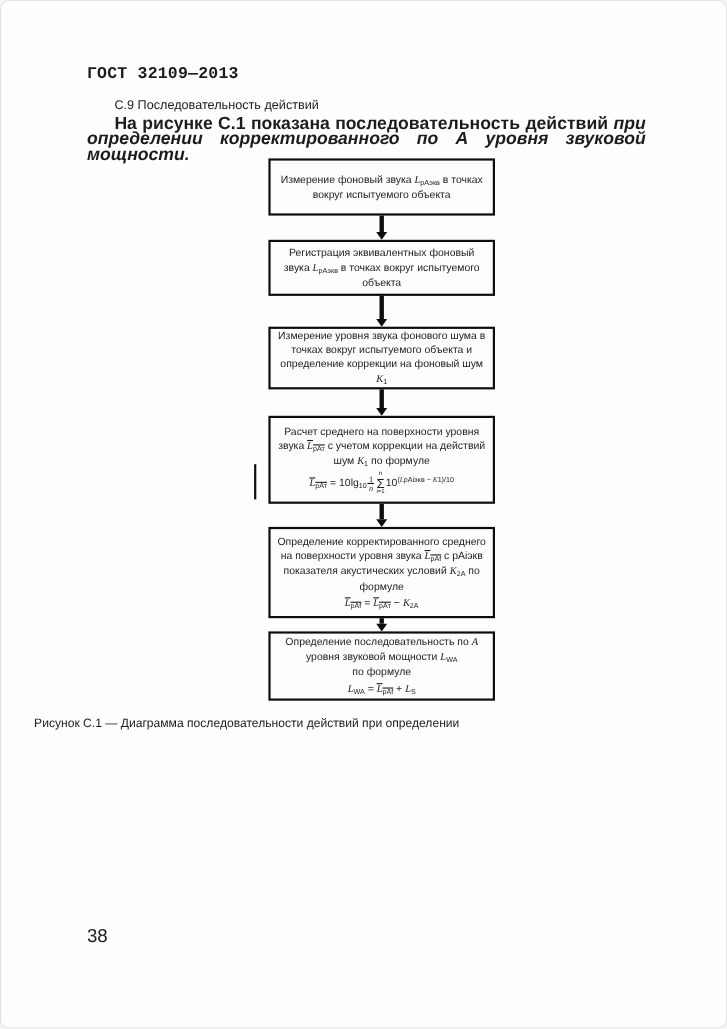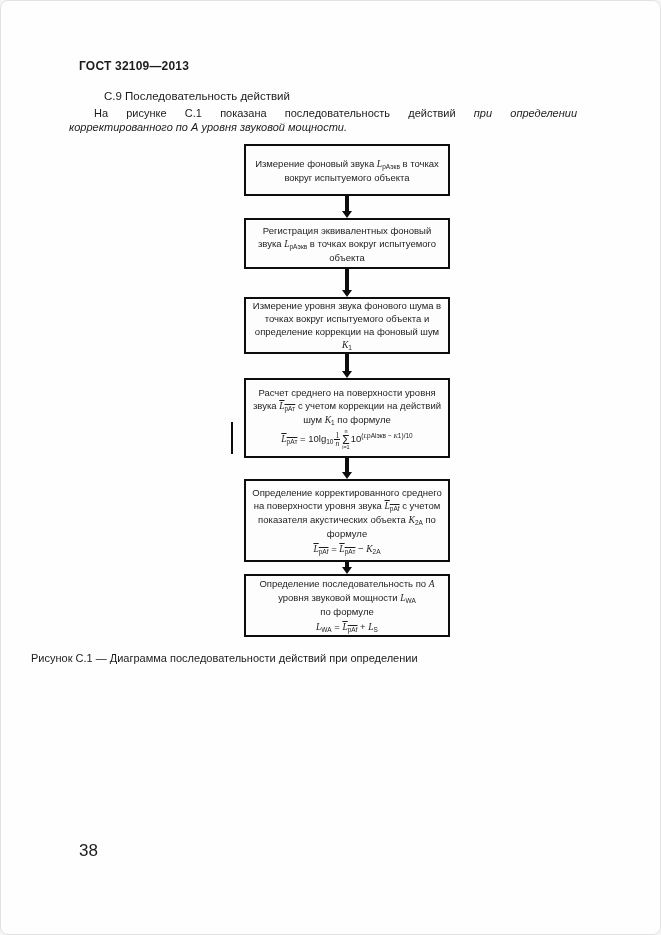--- a/index.html
+++ b/index.html
@@ -8,29 +8,29 @@
     width:659px;height:933px;
     background:#fefefe;
     border:1px solid #e2e2e2;
     border-radius:8px;
     font-family:"Liberation Sans","DejaVu Sans",sans-serif;
     color:#1c1c1c;
     overflow:hidden;
   }
   .doc-header{
     position:absolute;left:78px;top:58px;
-    font-size:12px;font-weight:bold;letter-spacing:0.2px;
+    font-size:15px;font-weight:bold;letter-spacing:0.2px;font-family:Liberation Mono, monospace;
   }
   .section-heading{
     position:absolute;left:103px;top:89px;
     font-size:11.5px;font-weight:normal;
   }
   .intro{
-    position:absolute;left:68px;top:105px;width:508px;
-    font-size:11px;line-height:14px;text-indent:25px;text-align:justify;
+    position:absolute;left:78px;top:105px;width:508px;
+    font-size:16px;line-height:14px;text-indent:25px;text-align:justify;font-weight:bold;
   }
   .intro .it{font-style:italic;}
 
   .flow{
     position:absolute;left:243px;top:143px;width:206px;
     display:flex;flex-direction:column;align-items:center;
   }
   .fbox{
     box-sizing:border-box;width:206px;
     border:2px solid #0d0d0d;background:#fdfdfd;
@@ -129,21 +129,21 @@
             <span>i=1</span>
           </span><span>10</span><sup><span>(</span><i>L</i><span class="ssub">pАiэкв</span><span> − </span><i>K</i><span class="ssub">1</span><span>)/10</span></sup></span>
     </div>
 
     <div class="arrow a4">
         <div class="line"></div>
         <div class="head"></div>
       </div>
 
     <div class="fbox b5">
-      <div><span>Определение корректированного среднего на поверхности уровня звука </span><span class="ovl"><i>L</i><sub>pАf</sub></span><span> с учетом показателя акустических объекта </span><i>K</i><sub>2А</sub><span> по формуле</span></div>
+      <div><span>Определение корректированного среднего на поверхности уровня звука </span><span class="ovl"><i>L</i><sub>pАf</sub></span><span> с pАiэкв показателя акустических условий </span><i>K</i><sub>2А</sub><span> по формуле</span></div>
       <span class="formula"><span class="ovl"><i>L</i><sub>pАf</sub></span><span> = </span><span class="ovl"><i>L</i><sub>pАт</sub></span><span> − </span><i>K</i><sub>2А</sub></span>
     </div>
 
     <div class="arrow a5">
         <div class="line"></div>
         <div class="head"></div>
       </div>
 
     <div class="fbox b6">
       <div><span>Определение последовательность по </span><i>А</i><span> уровня звуковой мощности </span><i>L</i><sub>WA</sub></div>

